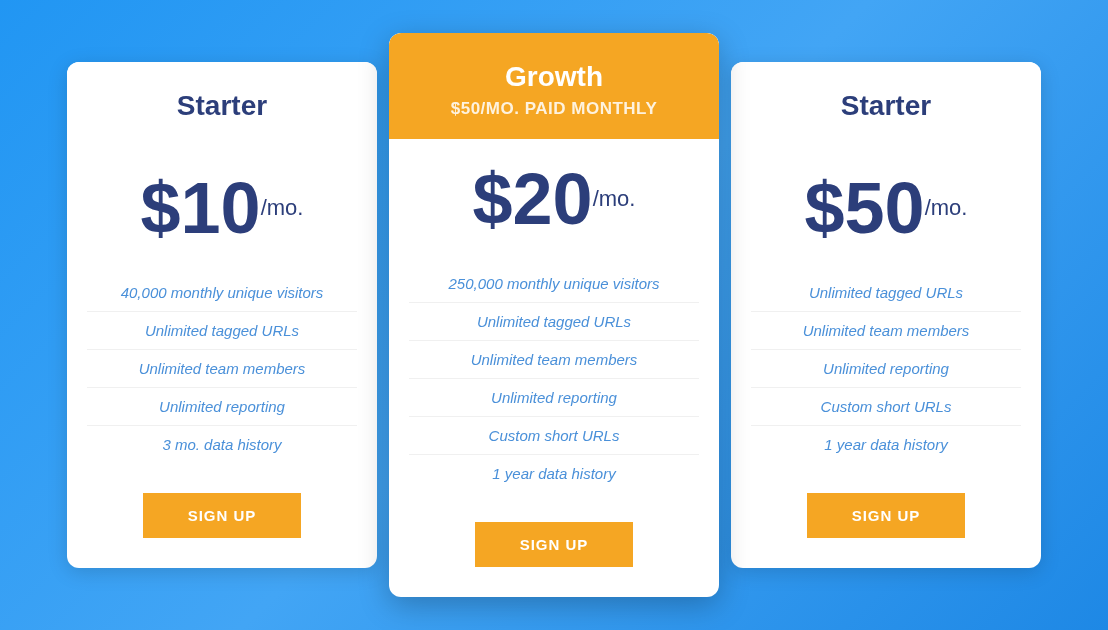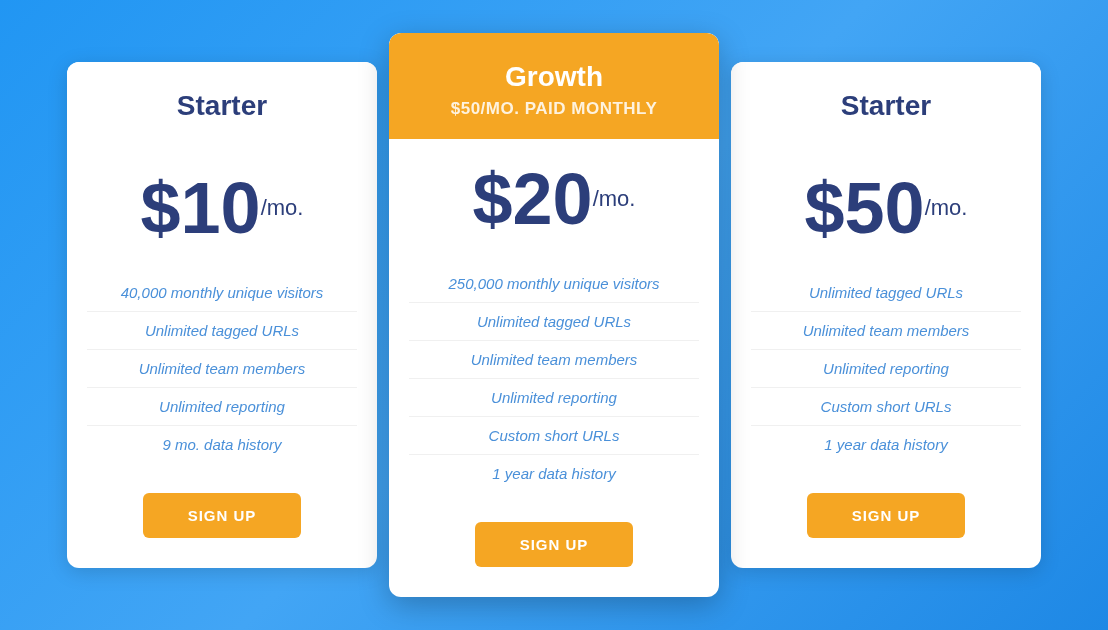--- a/index.html
+++ b/index.html
@@ -114,21 +114,21 @@
     }
 
     .features-list li:last-child {
       border-bottom: none;
     }
 
     .sign-up-btn {
       background: #F5A623;
       color: #fff;
       border: none;
-      border-radius: 6px;
+      border-radius: 0;
       padding: 14px 45px;
       font-size: 15px;
       font-weight: 700;
       letter-spacing: 1px;
       cursor: pointer;
       text-transform: uppercase;
     }
   </style>
 </head>
 <body>
@@ -143,21 +143,21 @@
       <div class="price-row">
         <span class="price-amount">$10</span>
         <span class="price-suffix">/mo.</span>
       </div>
     </div>
     <ul class="features-list">
       <li>40,000 monthly unique visitors</li>
       <li>Unlimited tagged URLs</li>
       <li>Unlimited team members</li>
       <li>Unlimited reporting</li>
-      <li>9 mo. data history</li>
+      <li>3 mo. data history</li>
     </ul>
     <button class="sign-up-btn">SIGN UP</button>
   </div>
 
   <div class="pricing-card featured">
     <div class="card-header orange">
       <div class="plan-name white">Growth</div>
       <div class="plan-billing white">$50/MO. PAID MONTHLY</div>
     </div>
     <div class="price-section">

